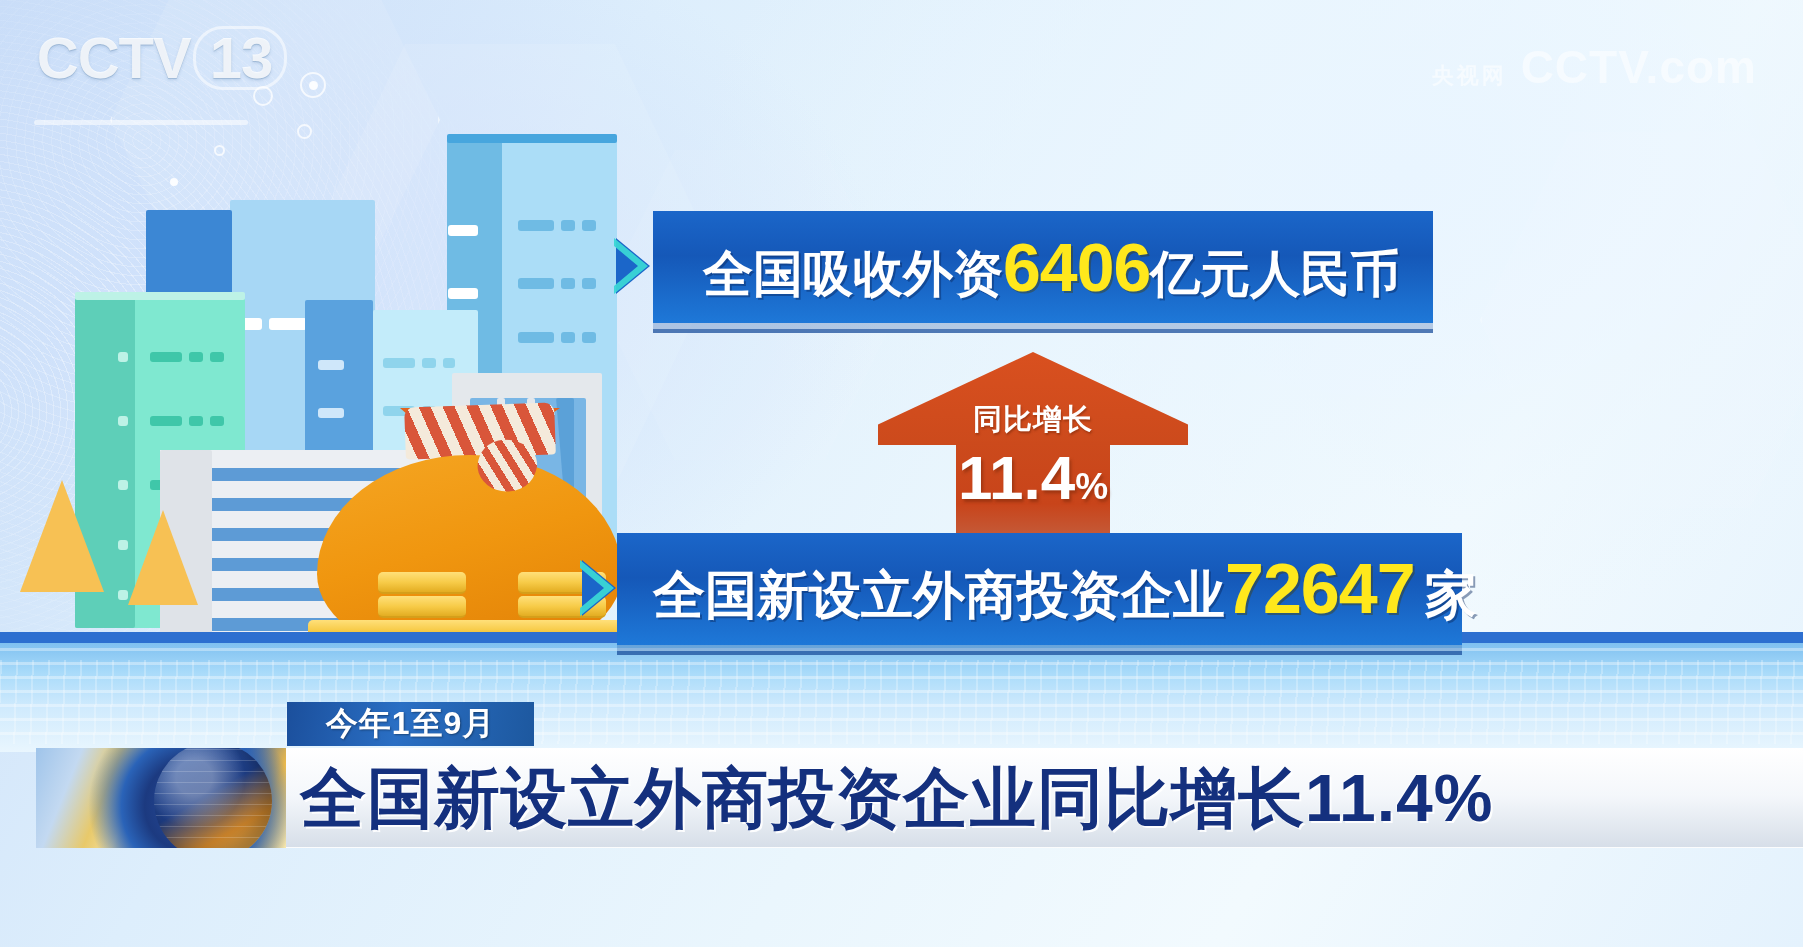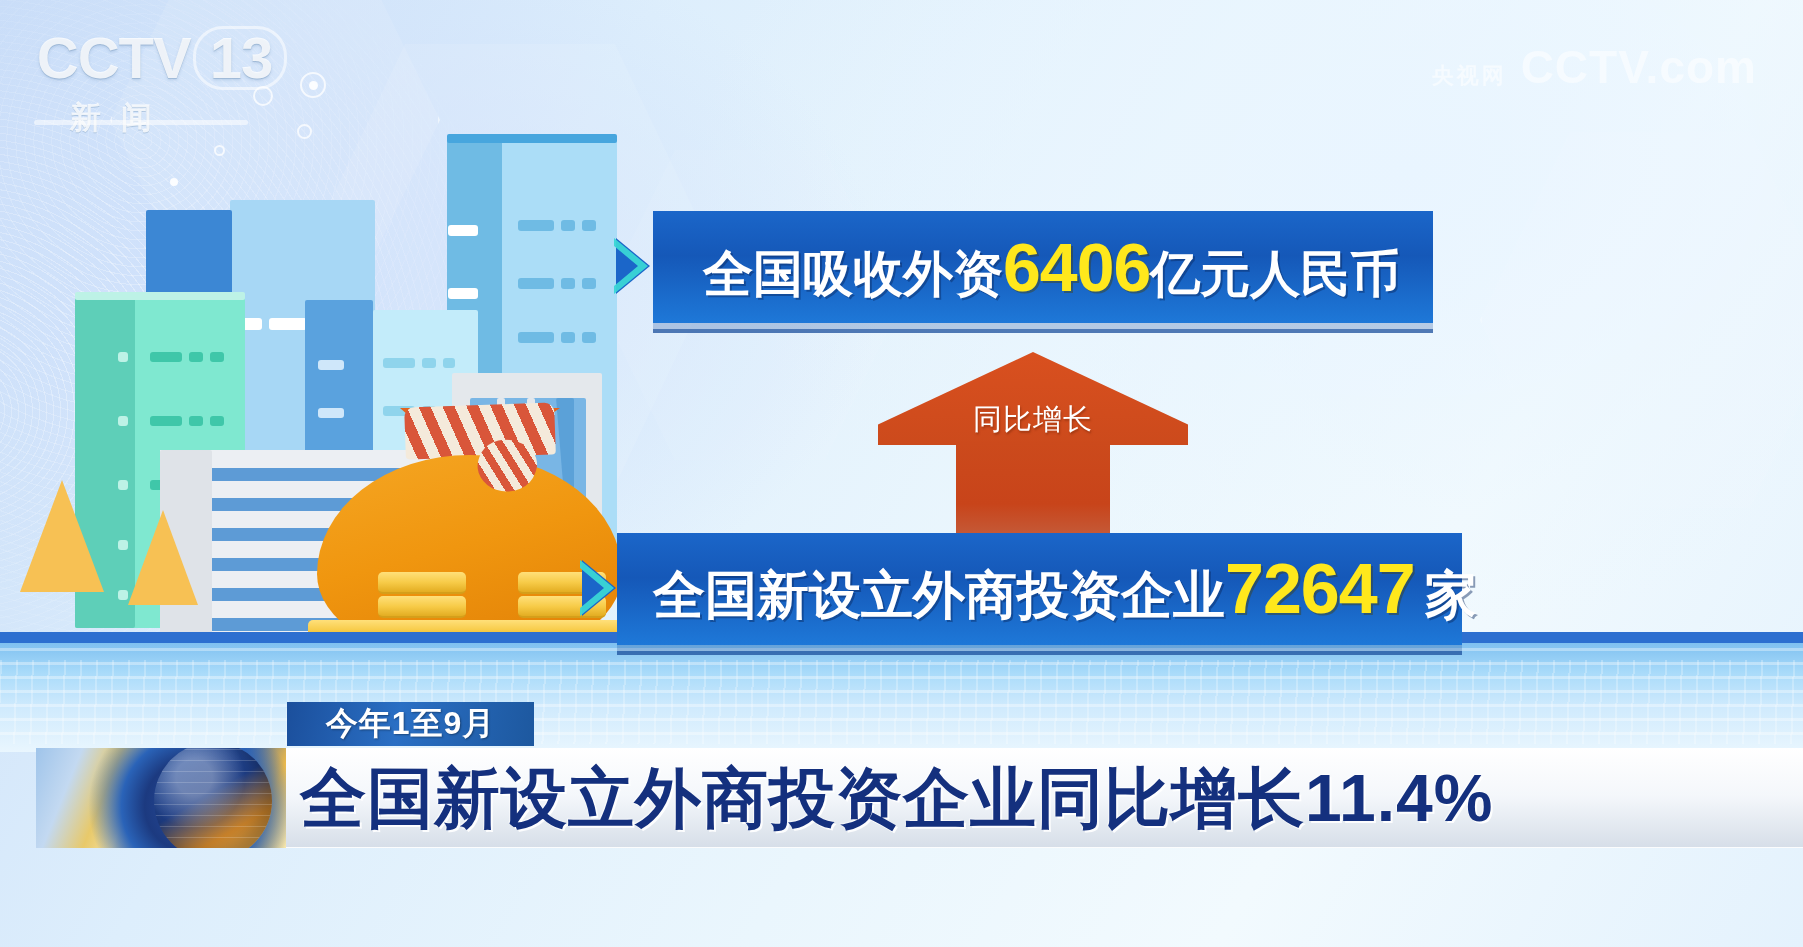--- a/index.html
+++ b/index.html
@@ -184,21 +184,21 @@
     position:absolute; left:0; top:0; width:310px; height:93px;
     background:linear-gradient(180deg,#d9501f 0%,#cc4a1c 100%);
     clip-path:polygon(50% 0%, 100% 78%, 100% 100%, 0% 100%, 0% 78%);
   }
   .arrow-shaft {
     position:absolute; left:78px; top:90px; width:154px; height:112px;
     background:linear-gradient(180deg,#cc4a1c 0%,#c8441a 55%,#c2674a 100%);
   }
   .arrow-label {
     position:absolute; left:0; top:48px; width:310px; text-align:center;
-    font-size:29px; font-weight:normal; color:#fff;
+    font-size:29px; font-weight:bold; color:#fff;
     text-shadow:1px 2px 2px rgba(120,40,10,.5);
     letter-spacing:1px;
   }
   .arrow-value {
     position:absolute; left:0; top:95px; width:310px; text-align:center;
     font-size:62px; font-weight:bold; color:#fff; line-height:1;
     text-shadow:2px 3px 3px rgba(120,40,10,.5);
     white-space:nowrap;
   }
   .arrow-value .pct { font-size:37px; }
@@ -263,21 +263,20 @@
     <div class="dot-c" style="left:214px;top:145px;width:11px;height:11px;"></div>
     <div class="dot-c" style="left:300px;top:72px;width:26px;height:26px;"></div>
     <div class="dot-f" style="left:309px;top:81px;width:9px;height:9px;"></div>
   </div>
 
   <div class="cctv-logo">
     <div class="cctv-text">
       <span>CCTV</span><span class="cctv-13">13</span>
     </div>
     <div class="cctv-underline"></div>
-    <div class="cctv-sub">新闻</div>
   </div>
 
   <div class="watermark">
     <span class="wm-small">央视网</span>
     <span>CCTV.com</span>
   </div>
 
   <div class="city">
 
     <div class="bld" style="left:447px;top:-40px;width:170px;height:420px;background:#abddf7;"></div>
@@ -467,20 +466,23 @@
   <div class="stat-bar bar1">
     <div class="stat-text">
       <span>全国吸收外资</span><span class="num-yellow">6406</span><span>亿元人民币</span>
     </div>
   </div>
 
   <div class="arrow-wrap">
     <div class="arrow-head"></div>
     <div class="arrow-shaft"></div>
     <div class="arrow-label">同比增长</div>
+    <div class="arrow-value">
+      <span>11.4</span><span class="pct">%</span>
+    </div>
   </div>
 
   <div class="chev chev2">
     <svg width="42" height="60" viewBox="0 0 42 60">
       <path d="M4 2 L38 30 L4 58 Z" fill="#1b66c9"></path>
       <path d="M2 2 L36 30 L2 58 L2 50 L26 30 L2 10 Z" fill="#3ad6d6" opacity="0.95"></path>
     </svg>
   </div>
   <div class="stat-bar bar2">
     <div class="stat-text">

